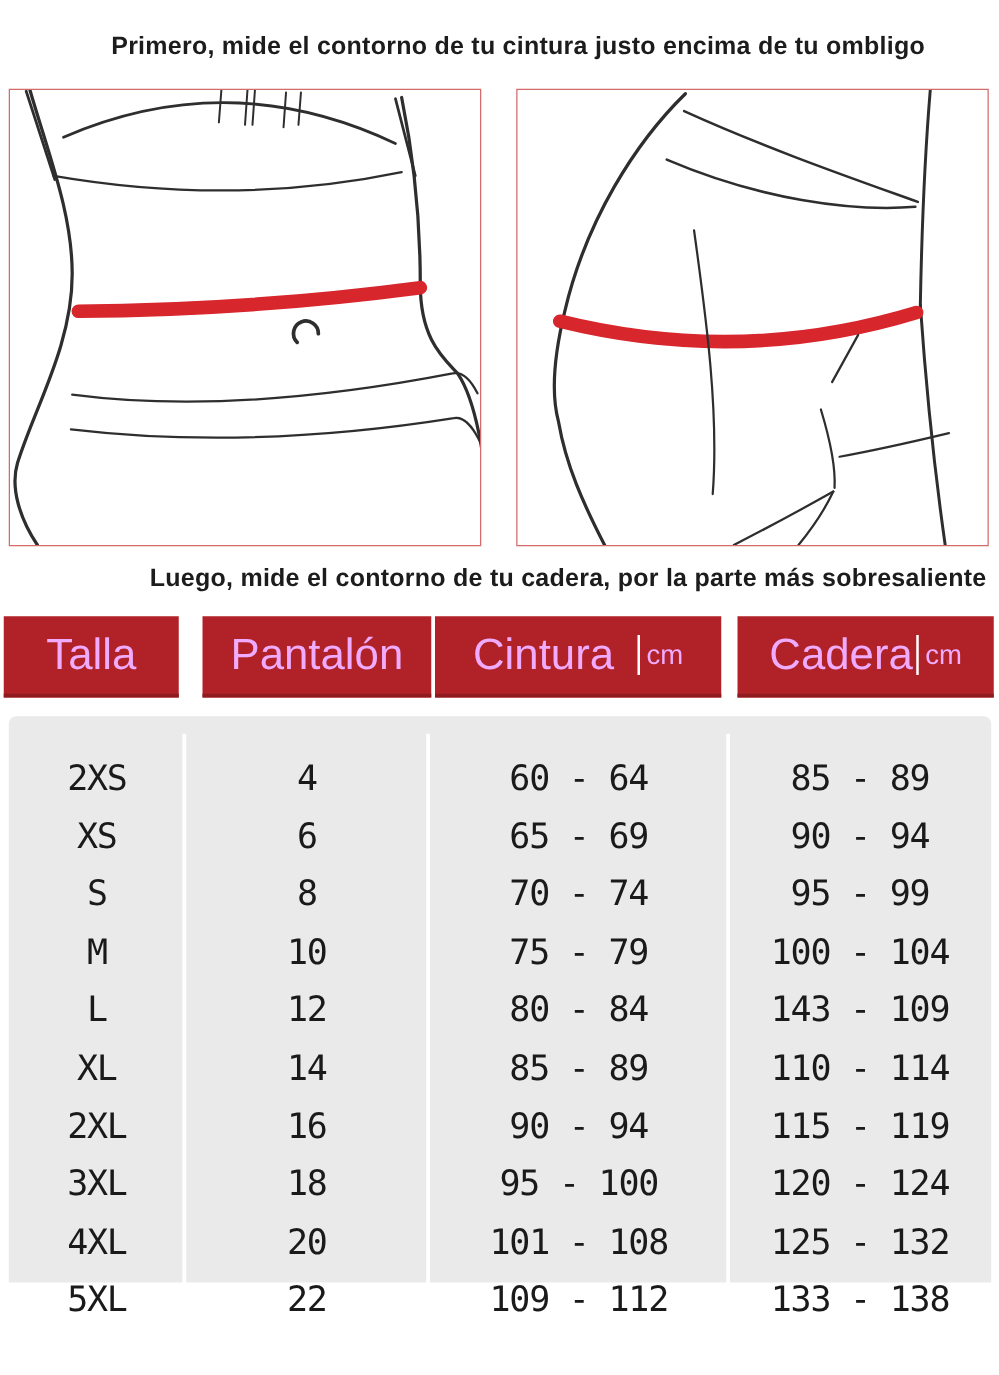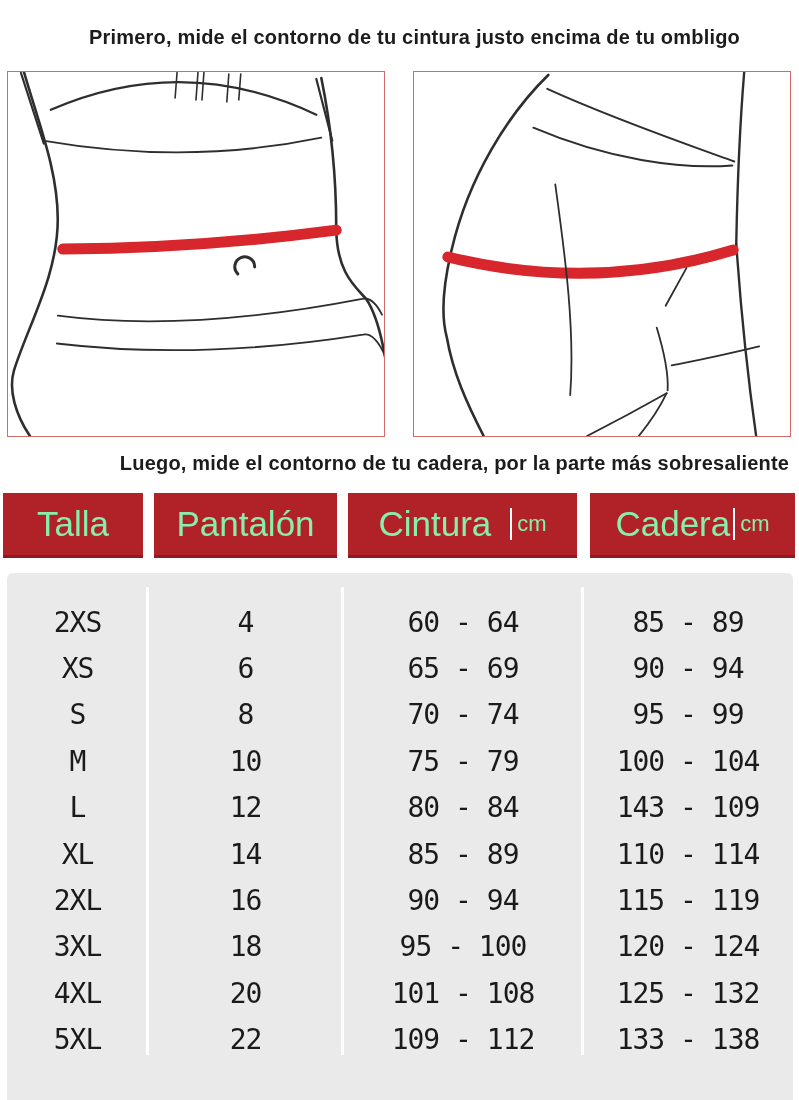--- a/index.html
+++ b/index.html
@@ -35,35 +35,35 @@
     border:1px solid var(--frame_red);
     background:#fff;
   }
   .figure-box.left{left:7px;}
   .figure-box.right{left:413px;}
   .figure-box svg{display:block;width:100%;height:100%;}
   .hdr{
     position:absolute;top:493px;height:65px;
     background:var(--header_red);
     border-bottom:3px solid #8F1B20;
-    color:#86efac;
+    color:#f0abfc;
     display:flex;align-items:center;justify-content:center;
     font-size:35px;font-weight:400;
     white-space:nowrap;
   }
   .hdr .unit-wrap{display:inline-flex;align-items:center;margin-left:3px;}
   .hdr .unit-bar{width:2px;height:32px;background:#fff;margin-right:5px;}
   .hdr .unit-text{font-size:22px;}
   .hdr1{left:3px;width:140px;}
-  .hdr2{left:154px;width:183px;}
+  .hdr2{left:162px;width:183px;}
   .hdr3{left:348px;width:229px;gap:16px;}
   .hdr4{left:590px;width:205px;}
   .panel{
     position:absolute;left:7px;top:573px;
-    width:786px;height:527px;
+    width:786px;height:453px;
     background:var(--panel_gray);
     border-radius:6px 6px 0 0;
   }
   .divider{
     position:absolute;top:14px;height:468px;width:3px;
     background:#fff;
   }
   .divider.d1{left:139px;}
   .divider.d2{left:334px;}
   .divider.d3{left:574px;}

